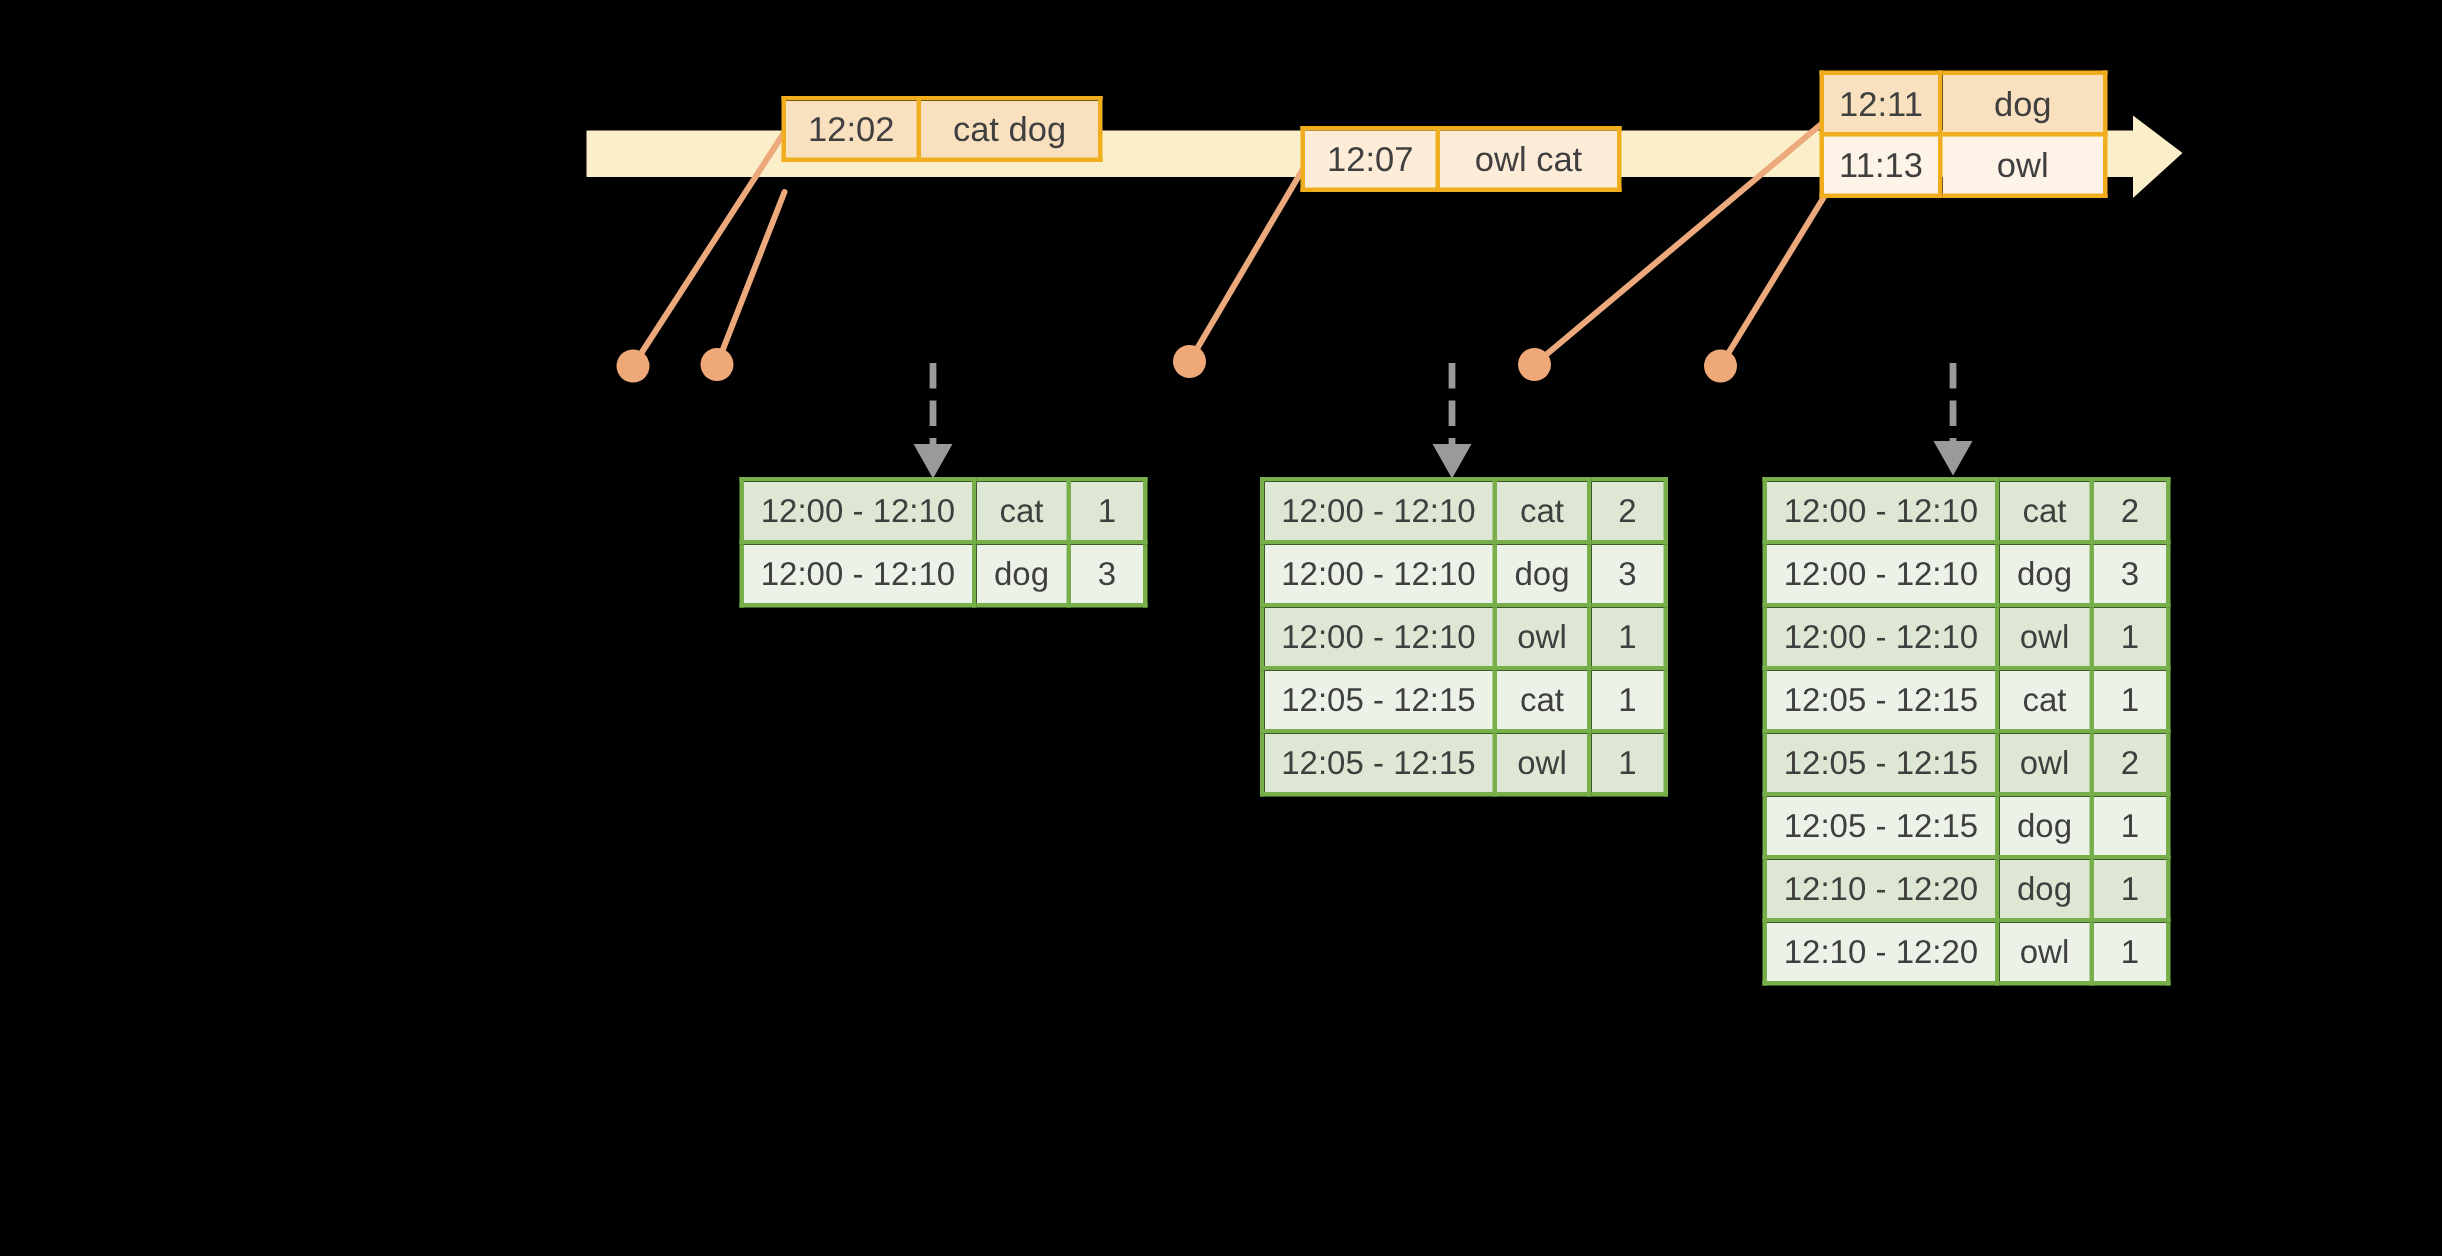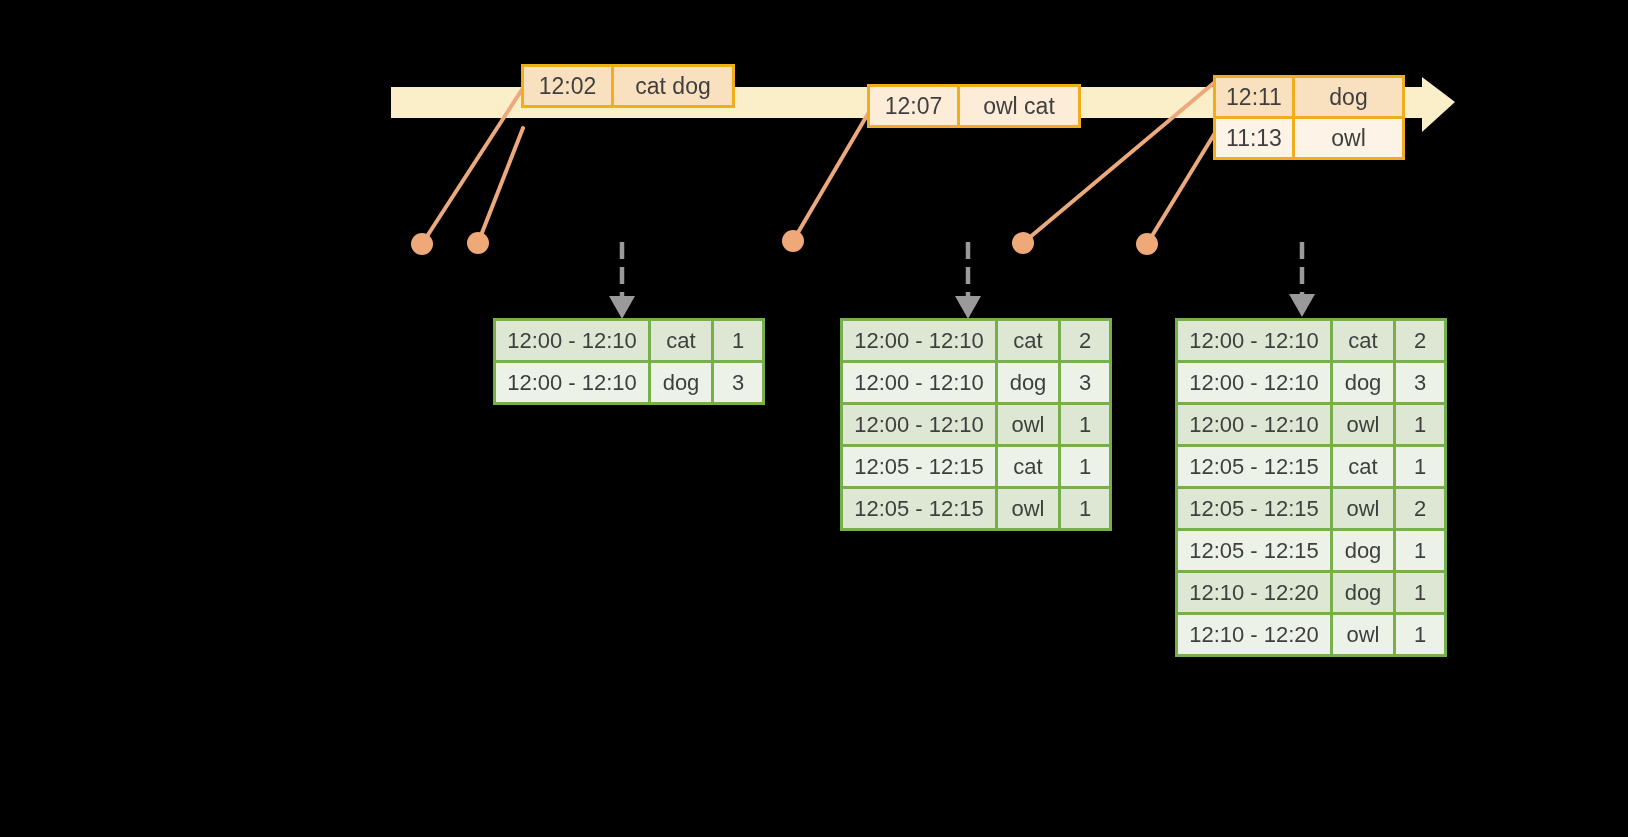--- a/index.html
+++ b/index.html
@@ -21,21 +21,21 @@
     border:3px solid var(--event_border);
     height:36px;font-size:23px;
   }
   .event-table td.col0{width:85px;}
   .event-table td.col1{width:116px;}
   .event-table tr:nth-child(odd) td{background:var(--event_row_dark);}
   .event-table tr:nth-child(even) td{background:var(--event_row_light);}
   .t1{left:521px;top:64px;}
   .t2{left:867px;top:84px;}
   .t2 tr td{background:var(--event_row_mid) !important;}
-  .t3{left:1213px;top:75px;border-radius:32px;}
+  .t3{left:1213px;top:47px;border-radius:32px;}
   .t3 td.col0{width:74px;}
   .t3 td.col1{width:105px;}
 
   
   .result-table{border:2px solid var(--result_border);}
   .result-table td{
     border:3px solid var(--result_border);
     height:37px;font-size:22px;
   }
   .result-table td.col0{width:150px;}

